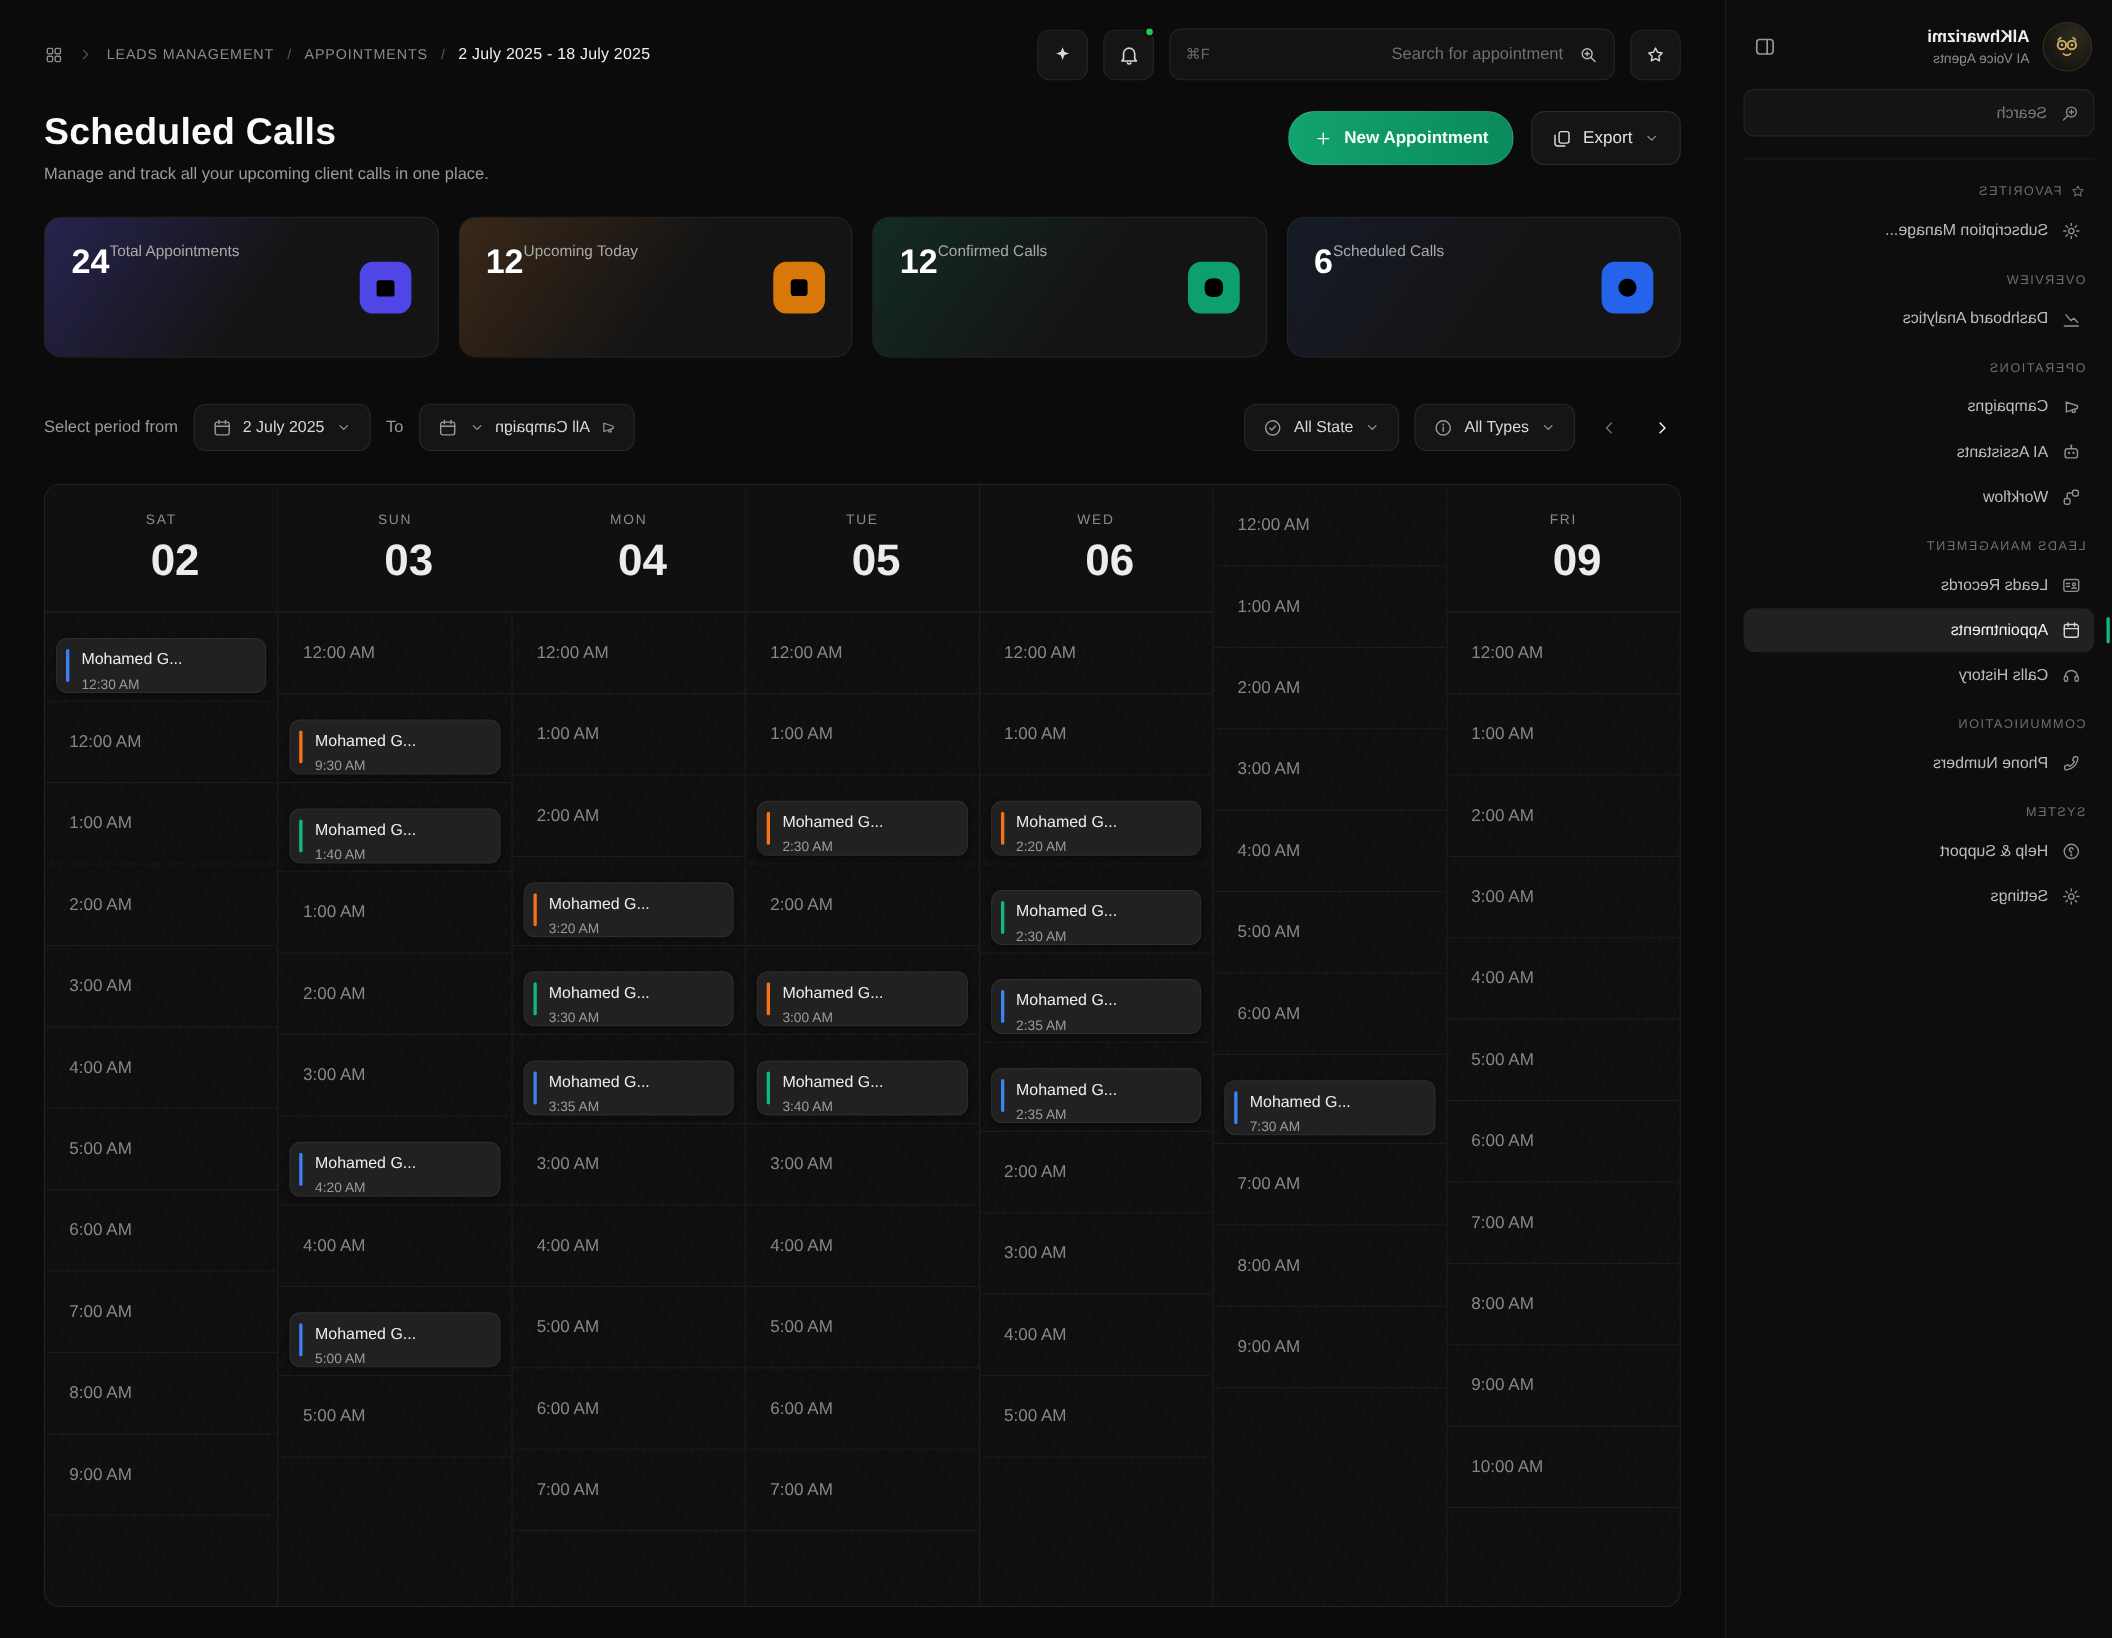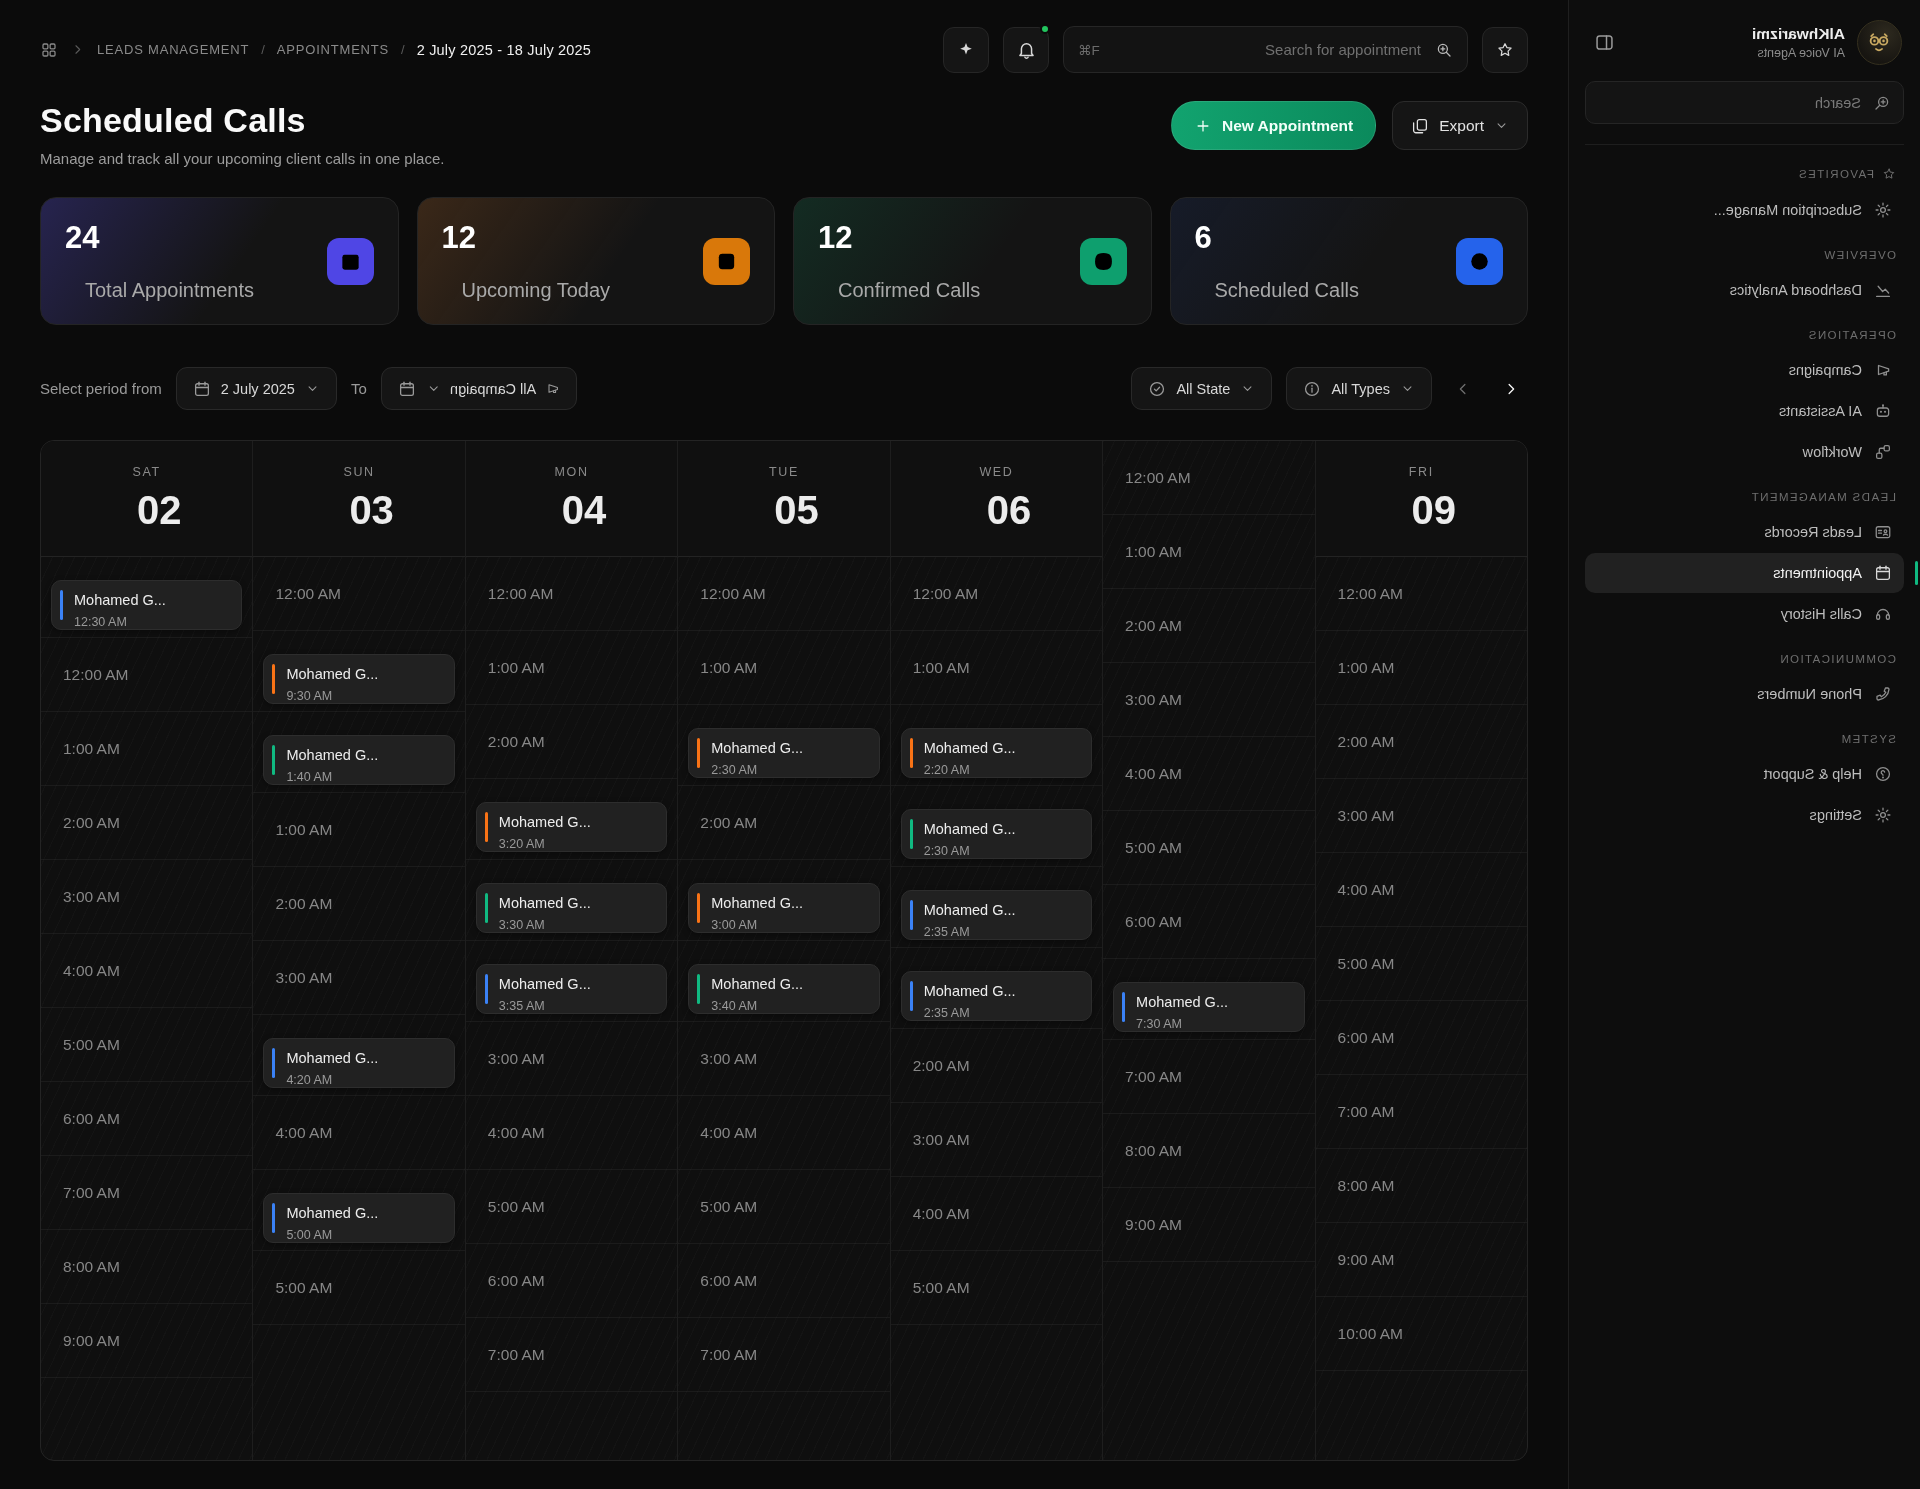--- a/index.html
+++ b/index.html
@@ -40,23 +40,23 @@
   .head-actions { display:flex; gap:16px; align-items:center; }
   .btn-primary { display:flex; align-items:center; gap:10px; height:49px; padding:0 22px; border-radius:24px;
                  background:linear-gradient(90deg,#12a36f,#0b8a5c); border:1px solid rgba(255,255,255,.10);
                  color:#f2fff9; font-size:15.5px; font-weight:600; }
   .btn-secondary { display:flex; align-items:center; gap:10px; height:49px; padding:0 18px; border-radius:12px;
                    background:#151515; border:1px solid #2b2b2b; color:#e2e2e2; font-size:15.5px; }
 
   .stats { display:grid; grid-template-columns:repeat(4,1fr); gap:18px; padding:30px 40px 0; }
   .stat-card { height:128px; border-radius:16px; border:1px solid #242424; padding:22px 24px;
                display:flex; justify-content:space-between; align-items:center; background-color:#141414; }
-  .stat-left { display:flex; flex-direction:column; justify-content:space-between; height:100%; }
+  .stat-left { display:flex; flex-direction:row; height:100%; }
   .stat-value { font-size:31px; font-weight:700; color:#ffffff; }
-  .stat-label { font-size:20px; color:#a9a9a9;margin-left:20px; }
+  .stat-label { font-size:14px; color:#a9a9a9; }
   .stat-icon { width:47px; height:47px; border-radius:12px; display:flex; align-items:center; justify-content:center; }
   .stat-icon svg { width:23px; height:23px; }
 
   .filters { display:flex; align-items:center; gap:14px; padding:42px 40px 0; }
   .flabel { color:#9a9a9a; font-size:15px; }
   .pill { display:flex; align-items:center; gap:10px; height:43px; padding:0 16px; background:#151515;
           border:1px solid #292929; border-radius:11px; font-size:14.5px; color:#d8d8d8; }
   .pill .icon { color:#9a9a9a; }
   .mirror-wrap { transform:scaleX(-1); display:flex; align-items:center; gap:9px; }
   .spacer { flex:1; }

